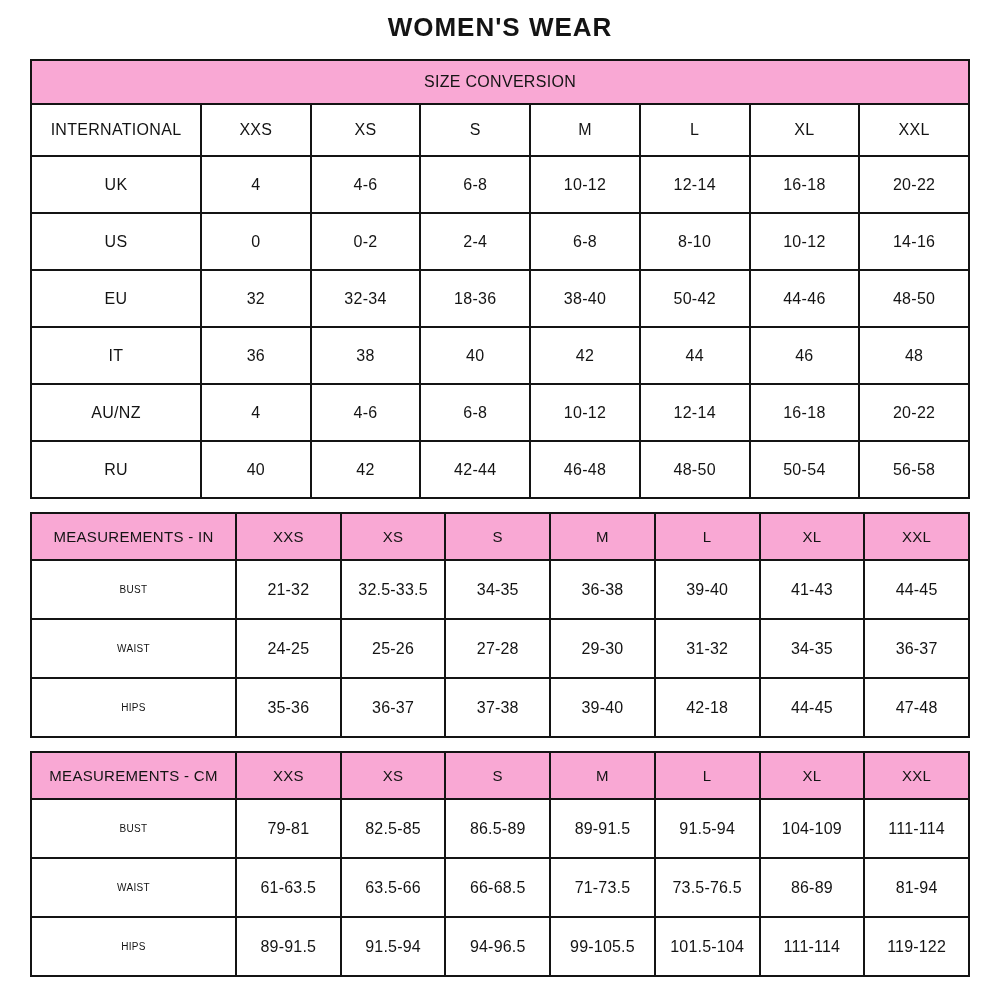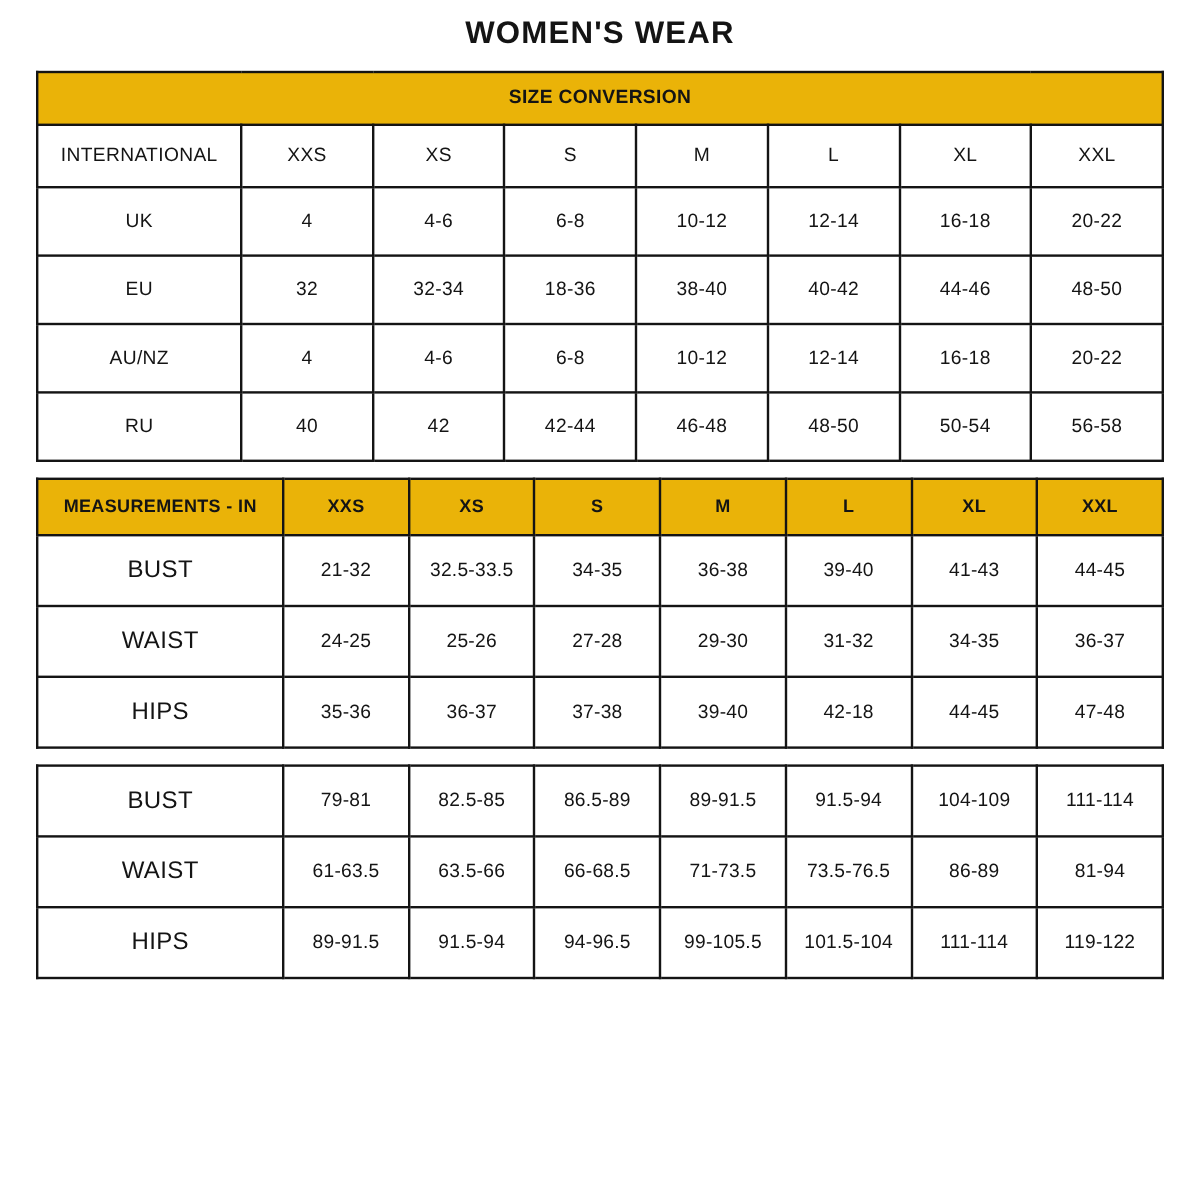--- a/index.html
+++ b/index.html
@@ -30,29 +30,29 @@
   }
   td {
     border: 2px solid #141414;
     text-align: center;
     vertical-align: middle;
     padding: 0 4px;
     font-size: 16px;
     letter-spacing: 0.3px;
     overflow: hidden;
   }
-  .band { background: #eab308; font-weight: 700; }
+  .band { background: #f9a8d4; font-weight: 400; }
   .small { font-size: 16px; letter-spacing: 0.2px; }
   .conv td.t-title { height: 44px; font-size: 16px; }
   .conv td.t-head  { height: 52px; }
   .conv td.t-cell  { height: 57px; }
   .meas { margin-top: 13px; border-radius: 16px; }
   .meas td.t-head  { height: 47px; font-size: 15px; }
   .meas td.t-cell  { height: 59px; }
-  .lbl { font-size: 20px; }
+  .lbl { font-size: 10px; }
 </style>
 </head>
 <body>
 
 <div class="page">
 
   <h1 class="title">WOMEN'S WEAR</h1>
 
   <table class="conv">
     <colgroup>
@@ -83,28 +83,48 @@
       <td class="t-cell">UK</td>
       <td class="t-cell">4</td>
       <td class="t-cell">4-6</td>
       <td class="t-cell">6-8</td>
       <td class="t-cell">10-12</td>
       <td class="t-cell">12-14</td>
       <td class="t-cell">16-18</td>
       <td class="t-cell">20-22</td>
     </tr>
     <tr>
+      <td class="t-cell">US</td>
+      <td class="t-cell">0</td>
+      <td class="t-cell">0-2</td>
+      <td class="t-cell">2-4</td>
+      <td class="t-cell">6-8</td>
+      <td class="t-cell">8-10</td>
+      <td class="t-cell">10-12</td>
+      <td class="t-cell">14-16</td>
+    </tr>
+    <tr>
       <td class="t-cell">EU</td>
       <td class="t-cell">32</td>
       <td class="t-cell">32-34</td>
       <td class="t-cell">18-36</td>
       <td class="t-cell">38-40</td>
-      <td class="t-cell">40-42</td>
+      <td class="t-cell">50-42</td>
       <td class="t-cell">44-46</td>
       <td class="t-cell">48-50</td>
+    </tr>
+    <tr>
+      <td class="t-cell">IT</td>
+      <td class="t-cell">36</td>
+      <td class="t-cell">38</td>
+      <td class="t-cell">40</td>
+      <td class="t-cell">42</td>
+      <td class="t-cell">44</td>
+      <td class="t-cell">46</td>
+      <td class="t-cell">48</td>
     </tr>
     <tr>
       <td class="t-cell">AU/NZ</td>
       <td class="t-cell">4</td>
       <td class="t-cell">4-6</td>
       <td class="t-cell">6-8</td>
       <td class="t-cell">10-12</td>
       <td class="t-cell">12-14</td>
       <td class="t-cell">16-18</td>
       <td class="t-cell">20-22</td>
@@ -182,20 +202,30 @@
       <col style="width:205px">
       <col>
         <col>
         <col>
         <col>
         <col>
         <col>
         <col>
     </colgroup>
     <tbody>
+        <tr>
+      <td class="band t-head">MEASUREMENTS - CM</td>
+      <td class="band t-head">XXS</td>
+      <td class="band t-head">XS</td>
+      <td class="band t-head">S</td>
+      <td class="band t-head">M</td>
+      <td class="band t-head">L</td>
+      <td class="band t-head">XL</td>
+      <td class="band t-head">XXL</td>
+    </tr>
     <tr>
       <td class="t-cell lbl">BUST</td>
       <td class="t-cell small">79-81</td>
       <td class="t-cell small">82.5-85</td>
       <td class="t-cell small">86.5-89</td>
       <td class="t-cell small">89-91.5</td>
       <td class="t-cell small">91.5-94</td>
       <td class="t-cell small">104-109</td>
       <td class="t-cell small">111-114</td>
     </tr>

